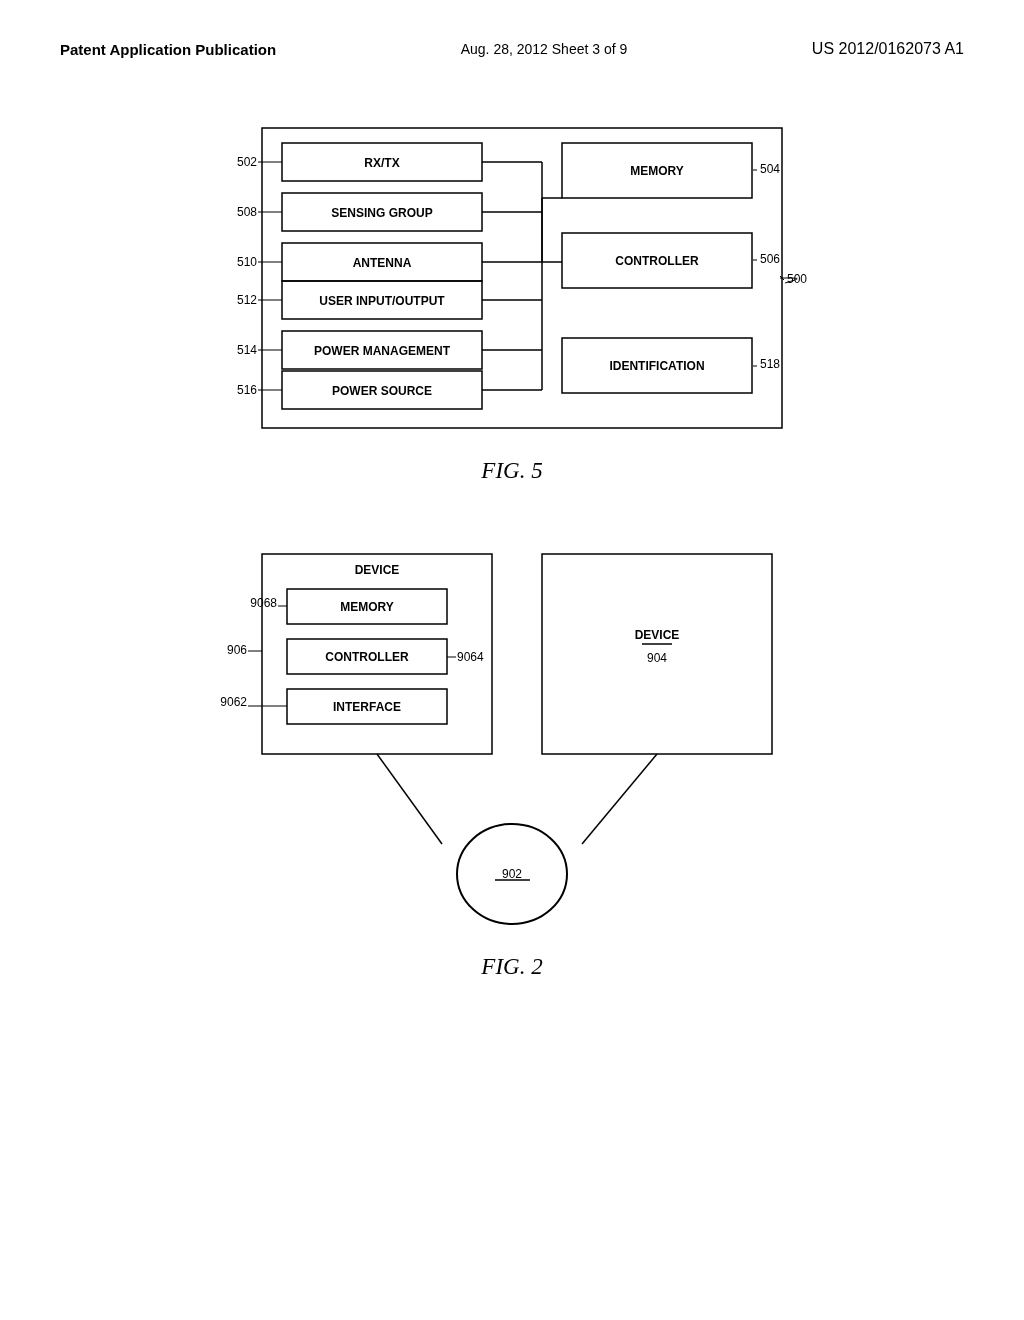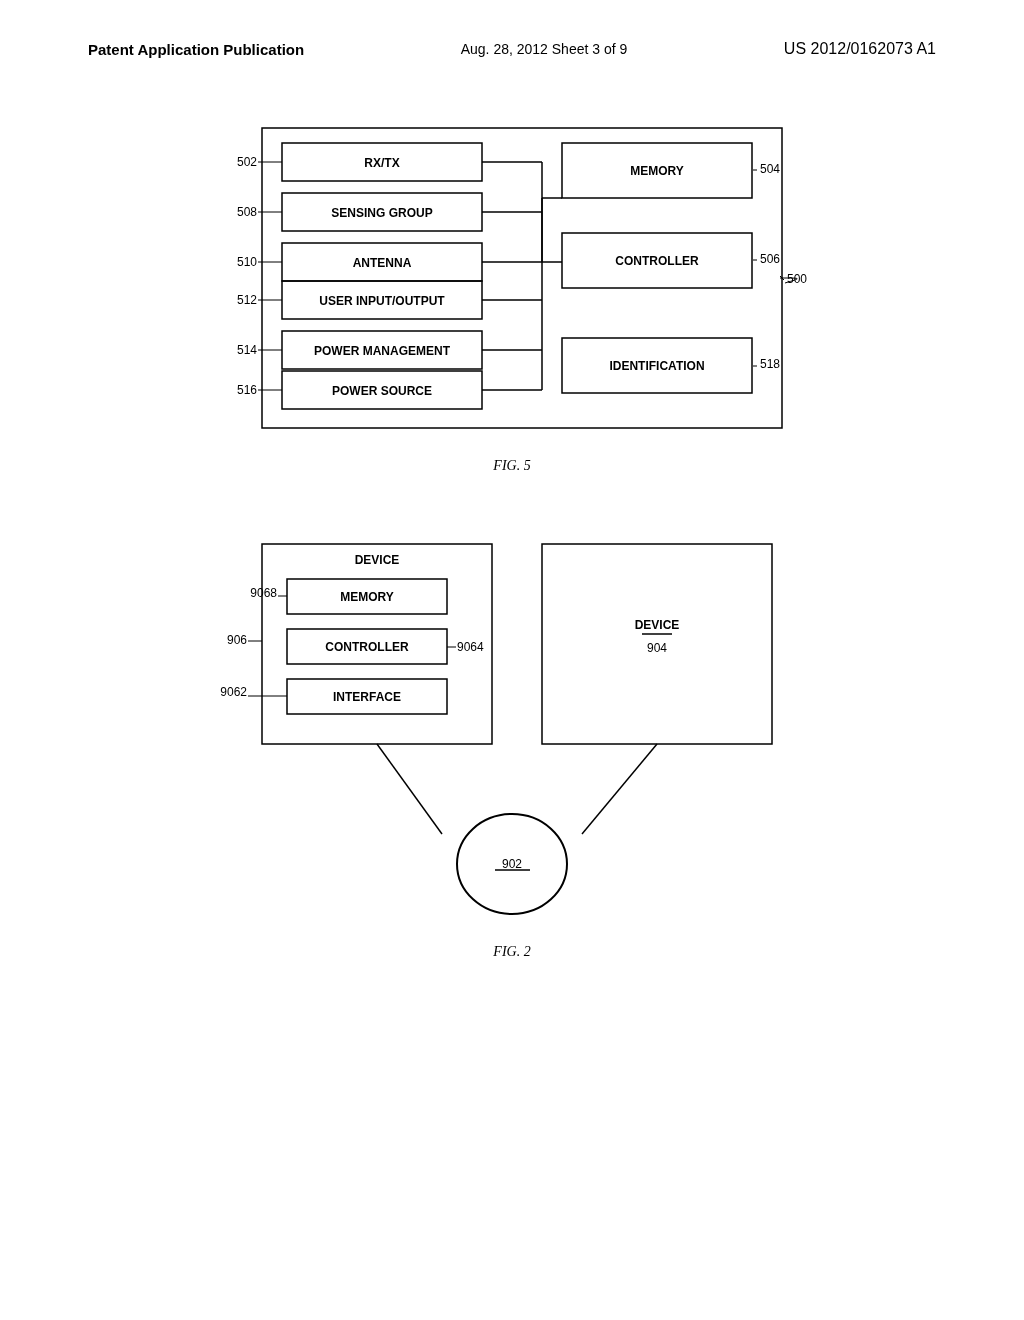--- a/index.html
+++ b/index.html
@@ -6,21 +6,21 @@
     body {
       background: #fff;
       font-family: Arial, sans-serif;
       width: 1024px;
       min-height: 1320px;
       color: #000;
     }
     .page {
       width: 1024px;
       min-height: 1320px;
-      padding: 40px 88px;
+      padding: 40px 60px;
       position: relative;
     }
     .header {
       display: flex;
       justify-content: space-between;
       align-items: center;
       margin-bottom: 60px;
       font-size: 14px;
     }
     .header-left { font-weight: bold; font-size: 15px; }
@@ -34,21 +34,21 @@
       margin-bottom: 10px;
     }
     .fig5-wrapper {
       position: relative;
       width: 620px;
       height: 330px;
     }
     .fig-caption {
       text-align: center;
       font-style: italic;
-      font-size: 14px;
+      font-size: 23px;
       margin-bottom: 60px;
       font-family: Times New Roman, serif;
     }
 
     
     .fig9-container {
       display: flex;
       justify-content: center;
       margin-bottom: 10px;
     }

